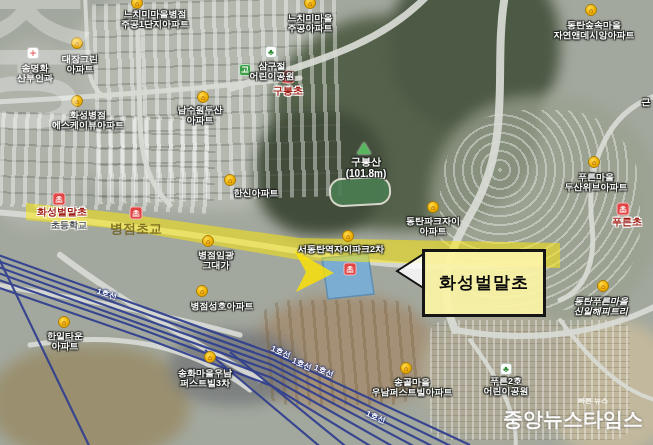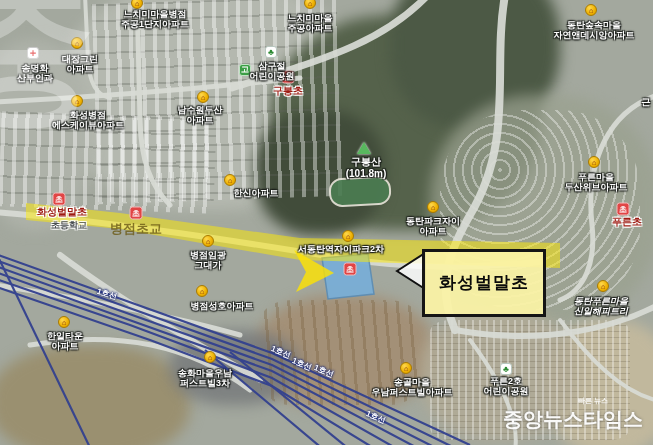--- a/index.html
+++ b/index.html
@@ -193,21 +193,21 @@
         <div>동탄파크자이</div>
         <div>아파트</div>
       </div>
       <div class="lbl apt" style="left: 596px; top: 172px;">
         <div>푸른마을</div>
         <div>두산위브아파트</div>
       </div>
       <div class="lbl apt" style="left: 341px; top: 244px;">
         <div>서동탄역자이파크2차</div>
       </div>
-      <div class="lbl apt" style="left: 208px; top: 250px;">
+      <div class="lbl apt" style="left: 216px; top: 250px;">
         <div>병점임광</div>
         <div>그대가</div>
       </div>
       <div class="lbl apt" style="left: 65px; top: 331px;">
         <div>한일타운</div>
         <div>아파트</div>
       </div>
       <div class="lbl apt" style="left: 222px; top: 301px;">
         <div>병점성호아파트</div>
       </div>

